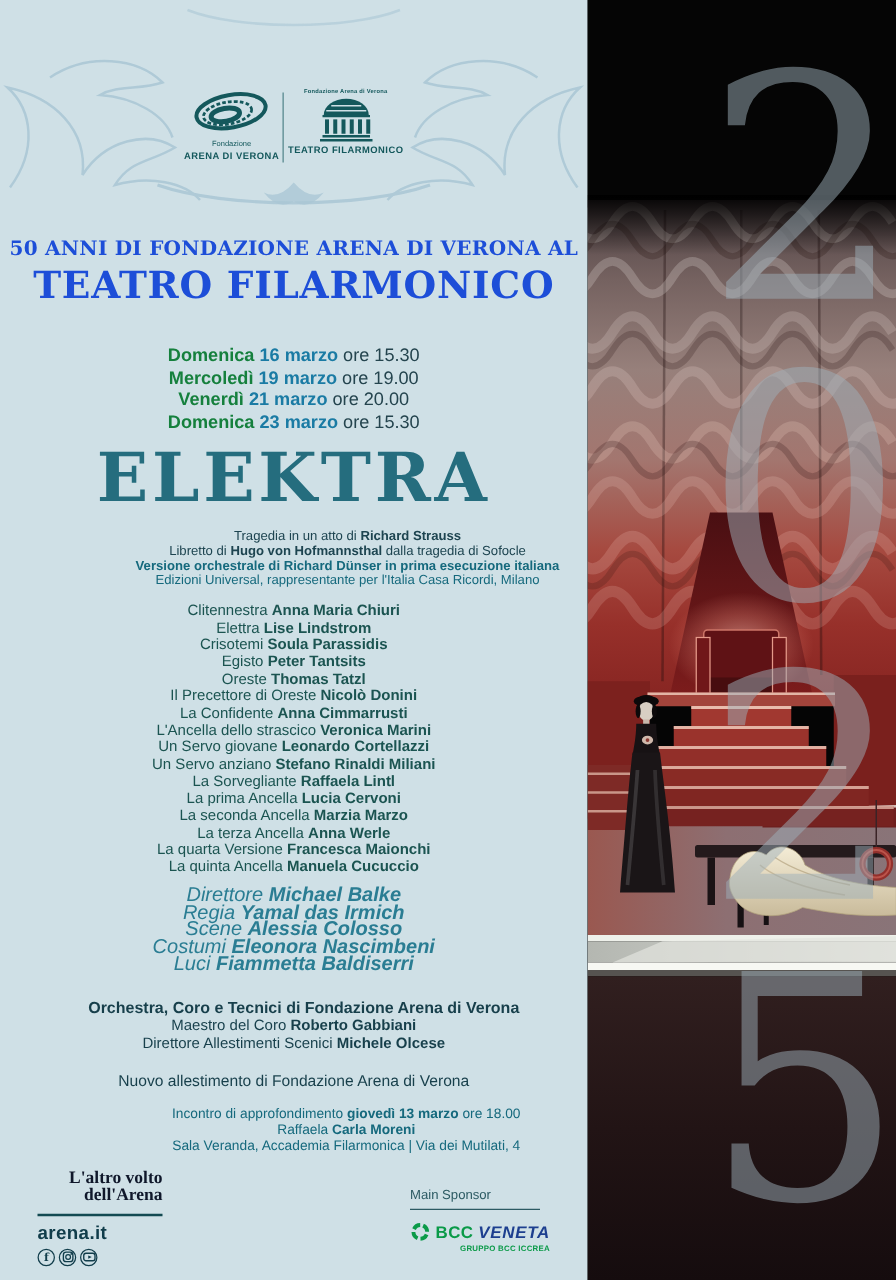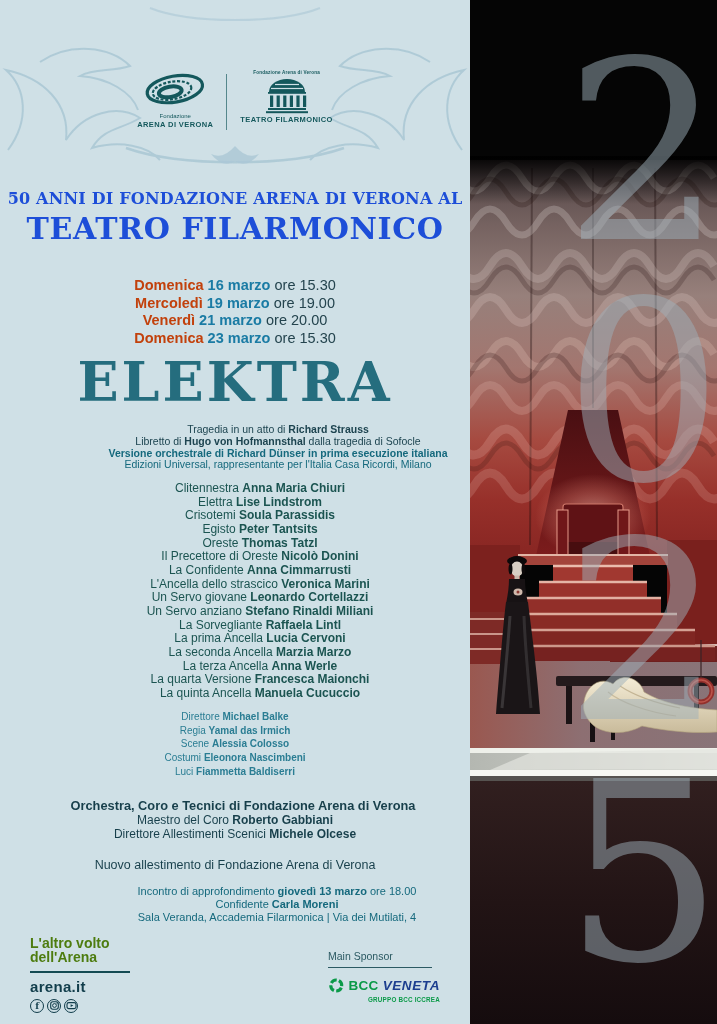--- a/index.html
+++ b/index.html
@@ -1,49 +1,49 @@
 <!DOCTYPE html>
 <html><head>
 <meta charset="utf-8">
 <style>
   html,body{margin:0;padding:0;background:#222;}
   .poster{position:relative;width:717px;height:1024px;overflow:hidden;background:#cfe0e6;font-family:"Liberation Sans",sans-serif;}
 
   
   .left-col{position:absolute;top:0;left:0;width:470px;height:1024px;background:#cfe0e6;}
   .ornament{position:absolute;top:0;left:0;opacity:.9;}
-  .logos{position:absolute;top:70px;left:0;width:470px;display:flex;justify-content:center;align-items:flex-start;gap:13px;}
+  .logos{position:absolute;top:70px;left:0;width:470px;display:flex;justify-content:center;align-items:flex-start;gap:3px;}
   .logo-block{display:flex;flex-direction:column;align-items:center;color:#14585c;}
   .logo-tiny{font-size:4.6px;font-weight:bold;letter-spacing:.2px;margin-bottom:2px;}
   .logo-sub{font-size:6px;margin-top:3px;}
   .logo-main{font-size:7.5px;font-weight:bold;letter-spacing:.4px;margin-top:1px;}
   .logo-divider{width:1px;height:56px;background:#14585c;opacity:.65;margin-top:4px;}
 
   .headline{position:absolute;top:189px;width:470px;text-align:center;color:#1d4ed8;font-family:"DejaVu Serif",serif;font-weight:bold;}
   .headline .l1{font-size:16px;letter-spacing:.2px;white-space:nowrap;}
   .headline .l2{font-size:30px;letter-spacing:.6px;margin-top:3px;white-space:nowrap;}
 
   .dates{position:absolute;top:277px;width:470px;text-align:center;font-size:14.5px;line-height:17.5px;color:#24444e;}
-  .dates b{color:#c2410c;}
+  .dates b{color:#15803d;}
   .dates b.hl{color:#1a7ba4;}
 
   .title{position:absolute;top:350px;width:470px;text-align:center;font-family:"DejaVu Serif",serif;font-weight:bold;font-size:54px;letter-spacing:3px;color:#256d7e;}
 
   .work{position:absolute;top:424px;width:556px;text-align:center;font-size:10.5px;line-height:11.8px;color:#1d4450;}
   .work .teal{color:#15697d;}
 
-  .cast{position:absolute;top:482px;width:470px;text-align:center;font-size:12px;line-height:13.65px;color:#1b5451;padding-left:25px;}
-  .team{position:absolute;top:710px;width:470px;text-align:center;font-size:10px;line-height:13.7px;color:#2a7d93;}
+  .cast{position:absolute;top:482px;width:470px;text-align:center;font-size:12px;line-height:13.65px;color:#1b5451;}
+  .team{position:absolute;top:710px;width:470px;text-align:center;font-size:16px;line-height:13.7px;color:#2a7d93;font-style:italic;}
   .ensemble{position:absolute;top:799px;width:470px;text-align:center;font-size:12px;line-height:14px;color:#173f4b;}
   .ensemble .head{font-size:12.8px;font-weight:bold;padding-left:16px;}
   .production{position:absolute;top:858px;width:470px;text-align:center;font-size:12.5px;color:#173f4b;}
   .meeting{position:absolute;top:885px;width:470px;text-align:center;font-size:11px;line-height:13.2px;color:#15697d;margin-left:42px;}
 
   .footer-left{position:absolute;top:936px;left:30px;color:#113d4b;}
-  .tagline{font-family:Liberation Sans, sans-serif;font-weight:bold;font-size:14px;line-height:14px;color:#4d7c0f;}
+  .tagline{font-family:Liberation Serif, serif;font-weight:bold;font-size:14px;line-height:14px;color:#0f172a;text-align:right;}
   .rule{width:100px;height:1.5px;background:#134a52;margin:7px 0 5px 0;}
   .site{font-weight:bold;font-size:15px;letter-spacing:.3px;}
   .social{display:flex;gap:3px;margin-top:4px;}
   .icon-circle{width:14px;height:14px;border:1.2px solid #113d4b;border-radius:50%;display:flex;align-items:center;justify-content:center;box-sizing:border-box;}
 
   .sponsor{position:absolute;top:950px;left:328px;width:112px;color:#2c5a63;font-size:10.5px;}
   .sponsor .rule{width:104px;background:#2c5a63;height:1px;margin:5px 0 9px 0;}
   .bcc-row{display:flex;align-items:center;gap:4px;}
   .bcc-txt{color:#0a9a48;font-weight:bold;font-size:13.5px;letter-spacing:.3px;}
   .veneta-txt{color:#1d3f8f;font-weight:bold;font-size:13.5px;letter-spacing:.6px;font-style:italic;}
@@ -160,21 +160,21 @@
     <div class="ensemble">
       <div class="head">Orchestra, Coro e Tecnici di Fondazione Arena di Verona</div>
       <div><span>Maestro del Coro</span> <b>Roberto Gabbiani</b></div>
       <div><span>Direttore Allestimenti Scenici</span> <b>Michele Olcese</b></div>
     </div>
 
     <div class="production">Nuovo allestimento di Fondazione Arena di Verona</div>
 
     <div class="meeting">
       <div><span>Incontro di approfondimento </span><b>giovedì 13 marzo</b><span> ore 18.00</span></div>
-      <div><span>Confidente </span><b>Carla Moreni</b></div>
+      <div><span>Raffaela </span><b>Carla Moreni</b></div>
       <div>Sala Veranda, Accademia Filarmonica | Via dei Mutilati, 4</div>
     </div>
 
     <div class="footer-left">
       <div class="tagline">
         <div>L'altro volto</div>
         <div>dell'Arena</div>
       </div>
       <div class="rule"></div>
       <div class="site">arena.it</div>

